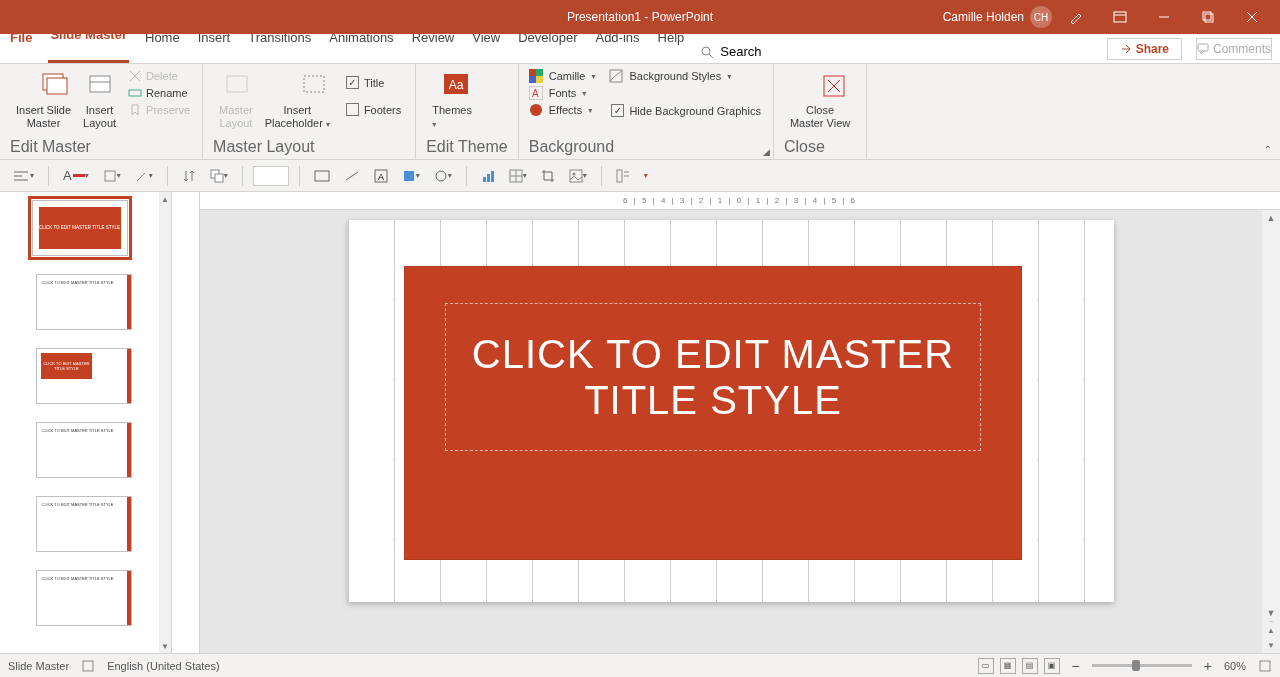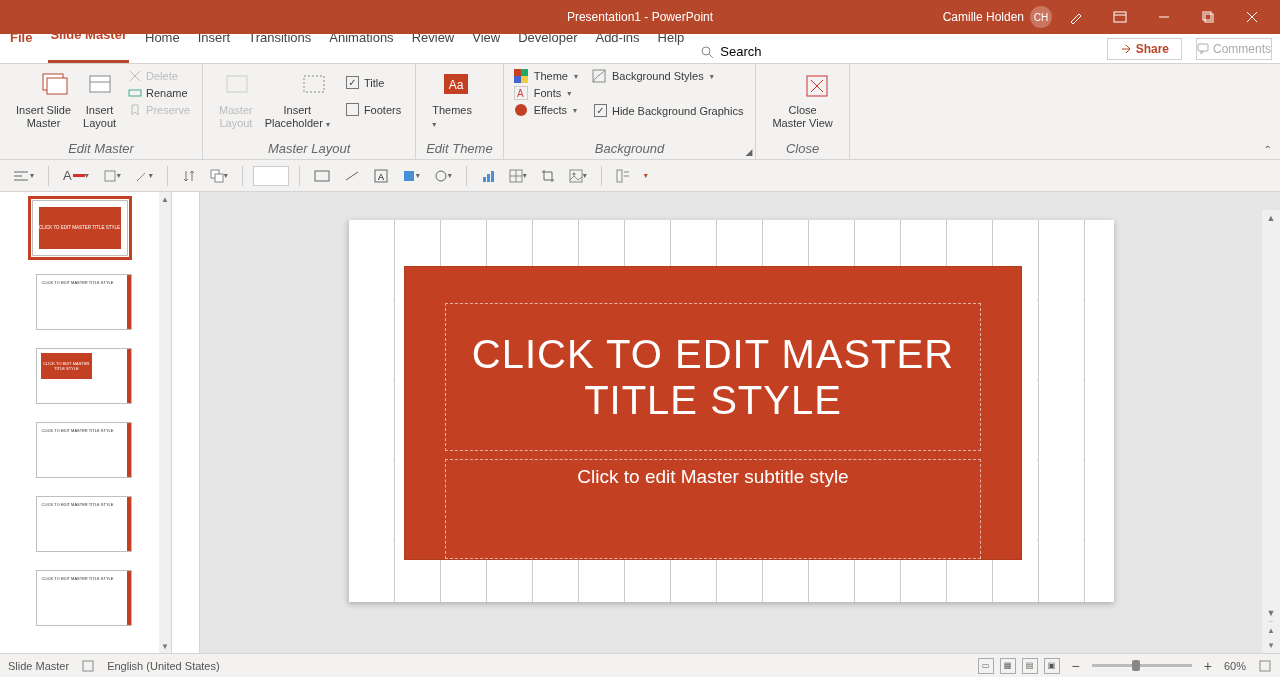--- a/index.html
+++ b/index.html
@@ -21,21 +21,21 @@
 .tab.active { color:#b7472a; border-bottom:3px solid #b7472a; font-weight:600; }
 .tabs .search-wrap { display:flex; align-items:center; gap:6px; color:#000000; padding-bottom:4px;}
 .tabs .spacer { flex:1; }
 .tabs .share-btn { border:1px solid #d0d0d0; padding:3px 12px; font-size:12px; color:#b7472a; font-weight:600; display:flex; align-items:center; gap:4px; margin-bottom:3px; cursor:pointer;}
 .tabs .comments-btn { border:1px solid #d0d0d0; padding:3px 0; font-size:12px; color:#aaa; display:flex; align-items:center; gap:4px; margin-bottom:3px;}
 
 
 .ribbon { height:96px; background:#f3f2f1; border-bottom:1px solid #d4d4d4; display:flex; font-size:11px; color:#3a3a3a; position:relative;}
 .group { border-right:1px solid #d4d4d4; padding:4px 10px 0; display:flex; flex-direction:column; height:100%; }
 .group .body { flex:1; display:flex;}
-.group .glabel { text-align:center; font-size:13px; color:#666; padding:2px 0 3px;font-style:italic; }
+.group .glabel { text-align:left; font-size:16px; color:#666; padding:2px 0 3px; }
 .vbtn { display:flex; flex-direction:column; align-items:flex-end; padding:2px 6px; cursor:pointer; line-height:1.2;}
 .vbtn .ico { width:32px; height:32px; margin-bottom:2px; }
 .mini-list { display:flex; flex-direction:column; gap:1px; padding-left:4px;}
 .mini-list .mitem { display:flex; align-items:center; gap:4px; padding:1px 2px; cursor:pointer;}
 .mini-list .mitem .mi-ico { width:14px; height:14px;}
 .disabled { color:#bbb !important;}
 .chk { display:flex; align-items:center; gap:5px; padding:2px;}
 .chk .box { width:13px; height:13px; border:1px solid #767676; display:flex; align-items:center; justify-content:center; font-size:10px; color:#444;}
 .bg-group-row { display:flex; align-items:center; gap:6px; padding:1px 0;}
 .dd-caret { font-size:8px; color:#666;}
@@ -258,21 +258,21 @@
   <div class="group" style="position:relative;">
    <div class="body">
     <div style="display:flex;flex-direction:column;gap:1px;">
       <div class="bg-group-row">
             <svg width="14" height="14">
               <rect width="7" height="7" fill="#c44022"></rect>
               <rect x="7" width="7" height="7" fill="#2a6"></rect>
               <rect y="7" width="7" height="7" fill="#46c"></rect>
               <rect x="7" y="7" width="7" height="7" fill="#ec4"></rect>
             </svg>
-            <span>Theme</span>
+            <span>Camille</span>
             <span class="dd-caret">▾</span>
           </div>
       <div class="bg-group-row">
             <svg width="14" height="14">
               <rect width="14" height="14" fill="none" stroke="#aaa"></rect>
               <text x="3" y="11" font-size="10" fill="#c44">A</text>
             </svg>
             <span>Fonts</span>
             <span class="dd-caret">▾</span>
           </div>
@@ -461,25 +461,25 @@
           <div class="tinytxt">CLICK TO EDIT MASTER TITLE STYLE</div>
         </div>
     </div>
     <div class="thumb-scroll">
       <div class="up">▲</div>
       <div class="down">▼</div>
     </div>
   </div>
   <div class="ruler-pane"></div>
   <div class="editor">
+    <div class="hruler">6   |   5   |   4   |   3   |   2   |   1   |   0   |   1   |   2   |   3   |   4   |   5   |   6</div>
     <div class="slide-area">
       <div class="slide">
         <div class="orange-box">
           <div class="placeholder ph-title">Click to edit Master title style</div>
-          <div class="placeholder ph-sub">Click to edit Master subtitle style</div>
         </div>
       </div>
     </div>
     <div class="ed-scroll">
       <div class="arr">▲</div>
       <div class="track"></div>
       <div class="arr">▼</div>
       <div class="arr paging">▴</div>
       <div class="arr">▾</div>
     </div>

